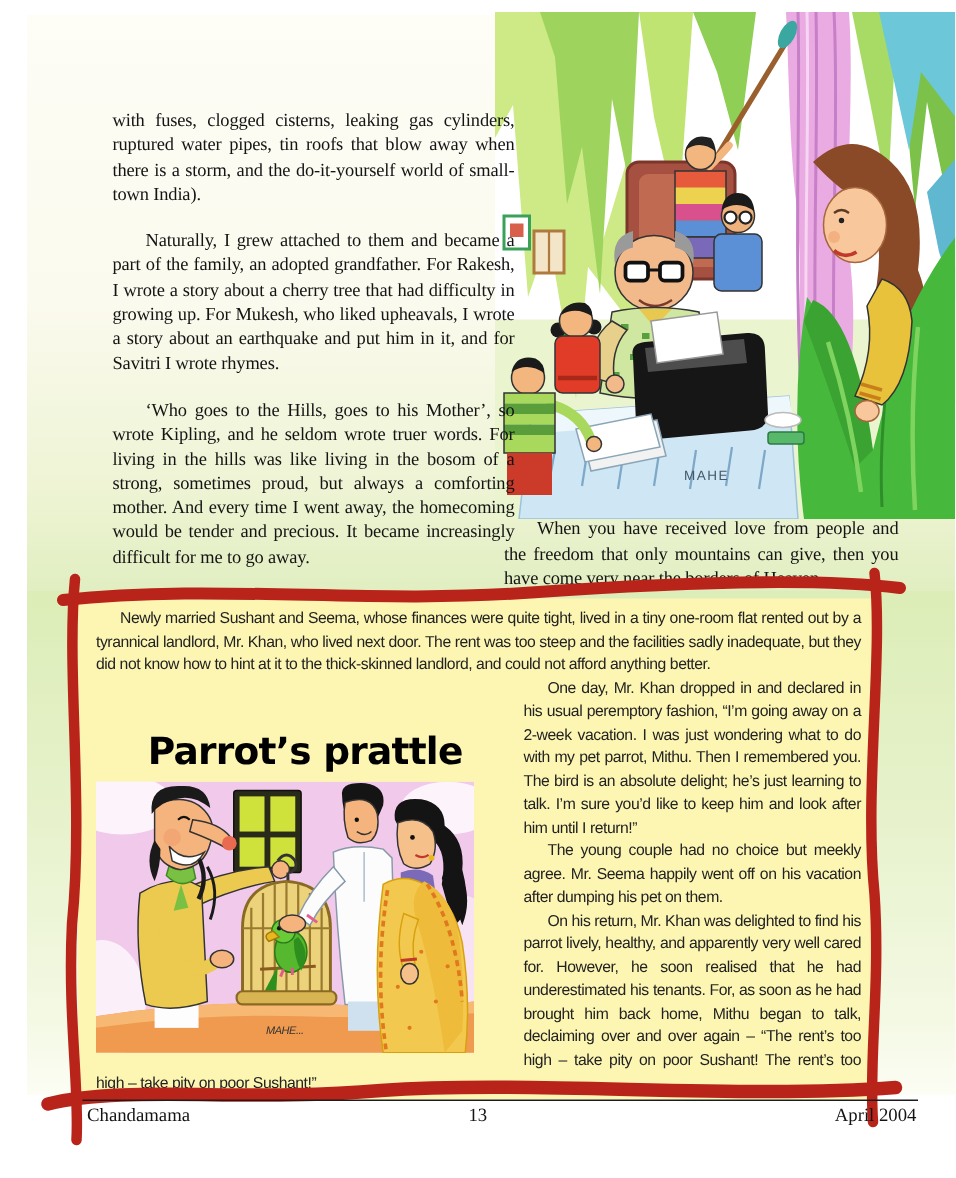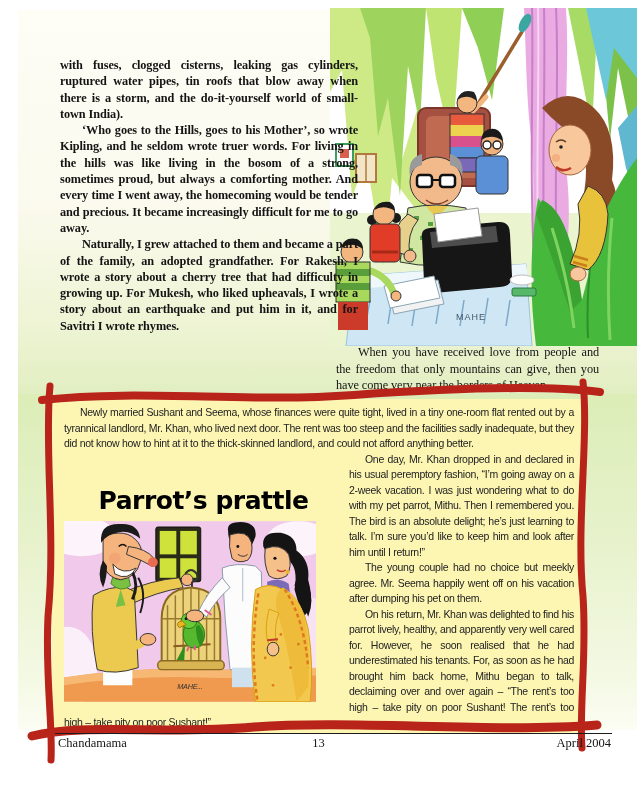--- a/index.html
+++ b/index.html
@@ -5,21 +5,21 @@
   html,body{margin:0;padding:0;background:#ffffff;}
   .page{position:relative;width:637px;height:785px;background:#ffffff;overflow:hidden;
         font-family:"Liberation Sans",sans-serif;}
   .bg-top{position:absolute;left:18px;top:10px;width:619px;height:384px;
         background:linear-gradient(180deg,#fefdf6 0%,#fbfaee 50%,#eef4d4 82%,#e1eec1 100%);}
   .bg-bottom{position:absolute;left:18px;top:394px;width:619px;height:336px;
         background:linear-gradient(180deg,#dcedb7 0%,#e7f2cc 45%,#f4f9e4 85%,#fcfdf4 100%);}
   .col-left{position:absolute;left:60px;top:57px;width:298px;z-index:2;
         font-family:"Liberation Serif",serif;font-size:12.3px;line-height:16.3px;
         letter-spacing:-0.1px;color:#141414;text-align:justify;}
-  .col-left p{margin:0;text-indent:22px;font-weight:bold;}
+  .col-left p{margin:15px;text-indent:22px;}
   .col-left p.first{text-indent:0;}
   .closing{position:absolute;left:336px;top:344px;width:263px;z-index:2;
         font-family:"Liberation Serif",serif;font-size:12.3px;line-height:16.5px;
         letter-spacing:-0.1px;color:#141414;text-align:justify;}
   .closing p{margin:0;text-indent:22px;}
   .illustration{position:absolute;left:330px;top:8px;z-index:1;}
   .box-fill{position:absolute;left:52px;top:399px;width:532px;height:334px;
         background:#fdf6b3;z-index:3;}
   .box-border{position:absolute;left:24px;top:376px;z-index:6;pointer-events:none;}
   .box-content{position:absolute;left:64px;top:405px;width:510px;z-index:4;
@@ -184,22 +184,22 @@
       <rect x="6" y="275" width="34" height="7" fill="#5a9e3c"></rect>
       <rect x="6" y="282" width="34" height="12" fill="#a8d85c"></rect>
       <rect x="6" y="254" width="34" height="40" fill="none" stroke="#333333"></rect>
       <rect x="8" y="294" width="30" height="28" fill="#cc3a2a"></rect>
     </g>
     <text x="126" y="312" font-size="9" fill="#44586a" letter-spacing="1">MAHE</text>
   </svg>
 
   <div class="col-left">
     <p class="first">with fuses, clogged cisterns, leaking gas cylinders, ruptured water pipes, tin roofs that blow away when there is a storm, and the do-it-yourself world of small-town India).</p>
+    <p>Naturally, I grew attached to them and became a part of the family, an adopted grandfather. For Rakesh, I wrote a story about a cherry tree that had difficulty in growing up. For Mukesh, who liked upheavals, I wrote a story about an earthquake and put him in it, and for Savitri I wrote rhymes.</p>
     <p>‘Who goes to the Hills, goes to his Mother’, so wrote Kipling, and he seldom wrote truer words. For living in the hills was like living in the bosom of a strong, sometimes proud, but always a comforting mother. And every time I went away, the homecoming would be tender and precious. It became increasingly difficult for me to go away.</p>
-    <p>Naturally, I grew attached to them and became a part of the family, an adopted grandfather. For Rakesh, I wrote a story about a cherry tree that had difficulty in growing up. For Mukesh, who liked upheavals, I wrote a story about an earthquake and put him in it, and for Savitri I wrote rhymes.</p>
   </div>
   <div class="closing">
     <p>When you have received love from people and the freedom that only mountains can give, then you have come very near the borders of Heaven.</p>
   </div>
 
   <div class="box-fill"></div>
 
   <div class="box-content">
     <p>Newly married Sushant and Seema, whose finances were quite tight, lived in a tiny one-room flat rented out by a tyrannical landlord, Mr. Khan, who lived next door. The rent was too steep and the facilities sadly inadequate, but they did not know how to hint at it to the thick-skinned landlord, and could not afford anything better.</p>
     <div class="story-art">

